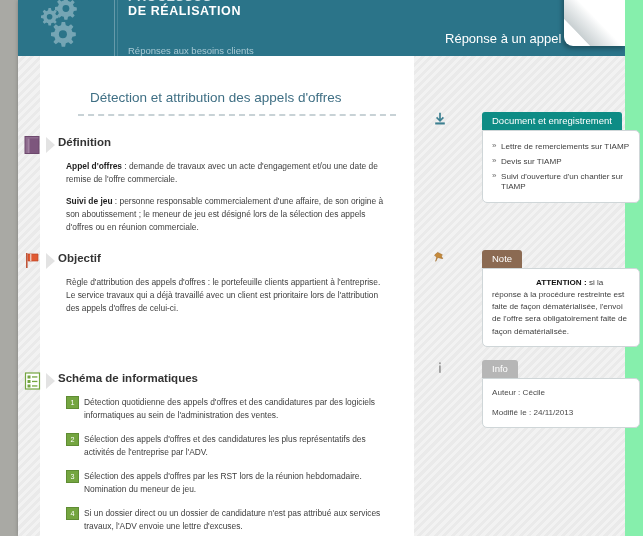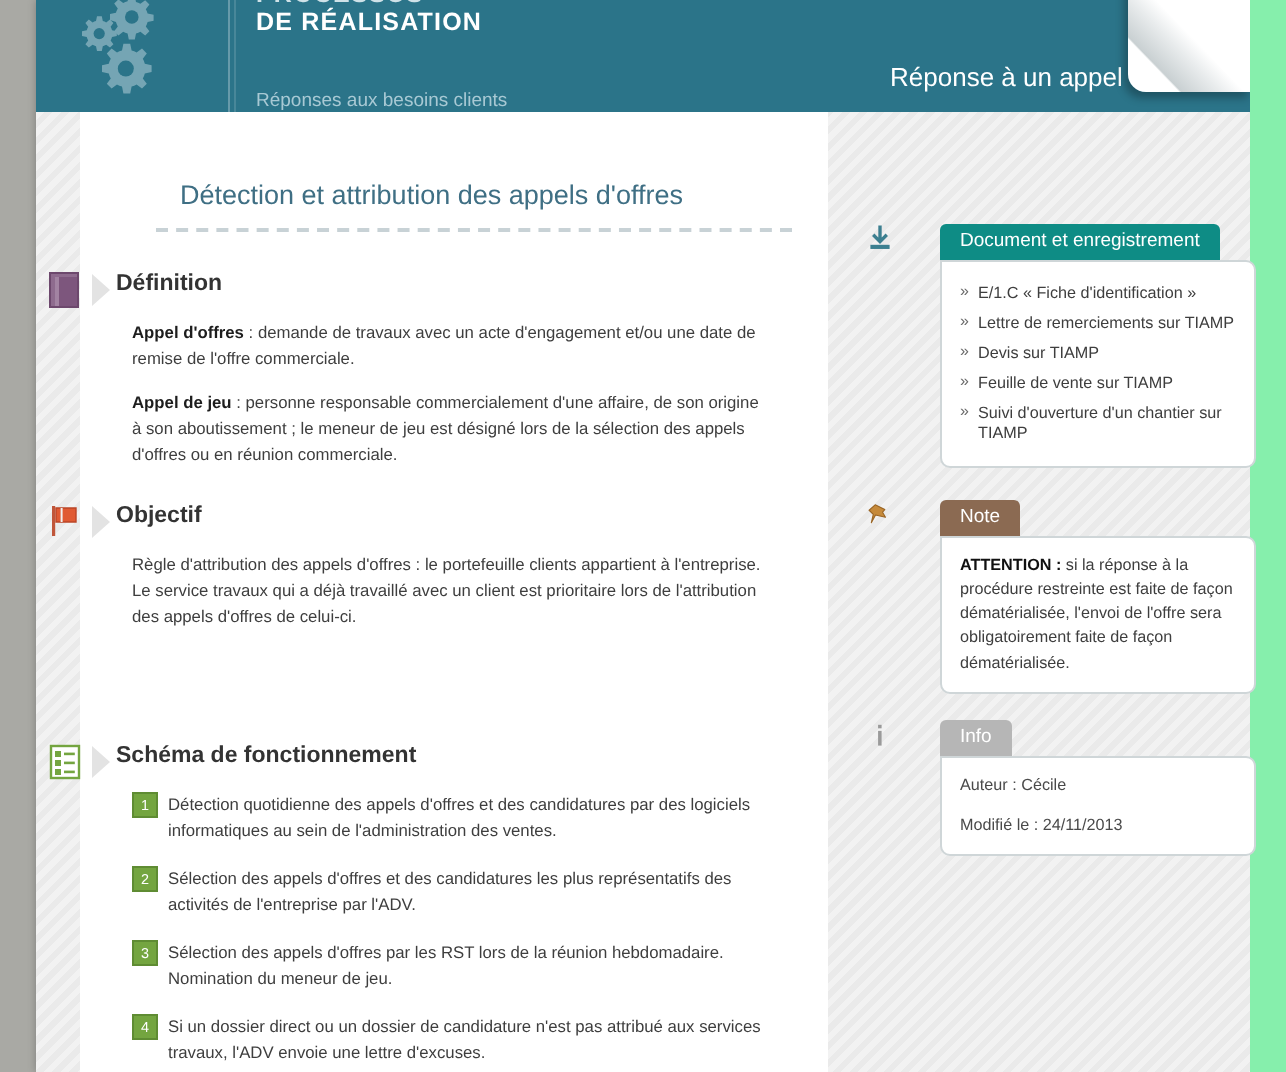--- a/index.html
+++ b/index.html
@@ -92,41 +92,41 @@
   .steps{position:absolute;left:48px;top:26px;width:322px;}
   .step{position:relative;min-height:14px;margin-bottom:11px;padding-left:18px;}
   .step-n{
     position:absolute;left:0;top:0;width:11px;height:11px;
     background:#74a540;color:#ffffff;font-size:7.2px;line-height:11px;
     text-align:center;border:1px solid #5f8c33;
   }
   .step-t{color:#3e3e3e;font-size:8.4px;line-height:1.55;display:block;}
   
   .side{position:absolute;left:406px;top:0;width:190px;}
-  .panel{position:absolute;left:18px;width:158px;padding-left:28px;}
+  .panel{position:absolute;left:30px;width:158px;padding-left:28px;}
   .panel-tab{
     height:18px;line-height:18px;padding:0 10px;display:inline-block;
     color:#ffffff;font-size:9.5px;border-radius:3px 3px 0 0;
   }
   .panel-box{
     border:1px solid #cfd6d8;border-radius:0 5px 5px 5px;
     background:#ffffff;padding:8px 9px;
   }
   .tab-doc{background:#0e8c85;}
   .tab-note{background:#8b6a52;}
   .tab-info{background:#b6b6b6;}
   .doc-list{list-style:none;margin:0;padding:0;}
   .doc-list li{
     color:#3e3e3e;font-size:8.1px;line-height:1.25;padding:2.5px 0 2.5px 9px;position:relative;
   }
   .doc-list li:before{
     content:"\00BB";position:absolute;left:0;top:2px;color:#6a6a6a;font-size:8px;
   }
   .note-txt{color:#3e3e3e;font-size:8.1px;line-height:1.5;}
-  .note-txt b{color:#111111;}
+  .note-txt b{color:#111111;margin-left:44px;}
   .info-txt{color:#4a4a4a;font-size:8.1px;line-height:1.5;}
   .info-txt .gap{display:block;height:8px;}
   .side-ico{
     position:absolute;left:6px;width:20px;height:20px;text-align:center;
   }
 </style>
 </head>
 <body>
 
 <div class="page">
@@ -162,21 +162,21 @@
       <svg class="sec-ico" viewBox="0 0 22 22">
         <rect x="3" y="2.5" width="14" height="17" fill="#8e6b8e"></rect>
         <rect x="5.5" y="4.5" width="11.5" height="15" fill="#7d567d"></rect>
         <rect x="5.5" y="4.5" width="2" height="15" fill="#a283a2"></rect>
         <rect x="3" y="2.5" width="14" height="17" fill="none" stroke="#6d486d" stroke-width="1"></rect>
       </svg>
       <div class="sec-arrow"></div>
       <div class="sec-h">Définition</div>
       <div class="sec-body">
         <p><b>Appel d'offres</b><span> : demande de travaux avec un acte d'engagement et/ou une date de remise de l'offre commerciale.</span></p>
-        <p><b>Appel de jeu</b><span> : personne responsable commercialement d'une affaire, de son origine à son aboutissement ; le meneur de jeu est désigné lors de la sélection des appels d'offres ou en réunion commerciale.</span></p>
+        <p><b>Suivi de jeu</b><span> : personne responsable commercialement d'une affaire, de son origine à son aboutissement ; le meneur de jeu est désigné lors de la sélection des appels d'offres ou en réunion commerciale.</span></p>
       </div>
     </div>
 
     <div class="sec" style="top:194px;width:374px;">
       <svg class="sec-ico" viewBox="0 0 22 22">
         <rect x="4" y="3" width="1.6" height="15" fill="#c0563a"></rect>
         <path d="M6 4 h10 v7 h-10 z" fill="#e05a33"></path>
         <path d="M6 4 h10 v7 h-10 z" fill="none" stroke="#bb4527" stroke-width=".7"></path>
         <rect x="8.3" y="4" width="1" height="7" fill="#f0f0f0"></rect>
       </svg>
@@ -191,21 +191,21 @@
       <svg class="sec-ico" viewBox="0 0 22 22">
         <rect x="3.5" y="3" width="14" height="16" fill="#ffffff" stroke="#74a540" stroke-width="1.2"></rect>
         <rect x="5.5" y="5.5" width="3" height="3" fill="#74a540"></rect>
         <rect x="5.5" y="10" width="3" height="3" fill="#74a540"></rect>
         <rect x="5.5" y="14.5" width="3" height="3" fill="#74a540"></rect>
         <rect x="10" y="6.3" width="5.4" height="1.3" fill="#74a540"></rect>
         <rect x="10" y="10.8" width="5.4" height="1.3" fill="#74a540"></rect>
         <rect x="10" y="15.3" width="5.4" height="1.3" fill="#74a540"></rect>
       </svg>
       <div class="sec-arrow"></div>
-      <div class="sec-h">Schéma de fonctionnement</div>
+      <div class="sec-h">Schéma de informatiques</div>
 
       <div class="steps">
         <div class="step">
           <span class="step-n">1</span>
           <span class="step-t">Détection quotidienne des appels d'offres et des candidatures par des logiciels informatiques au sein de l'administration des ventes.</span>
         </div>
         <div class="step">
           <span class="step-n">2</span>
           <span class="step-t">Sélection des appels d'offres et des candidatures les plus représentatifs des activités de l'entreprise par l'ADV.</span>
         </div>
@@ -226,24 +226,22 @@
       <div class="side-ico" style="top:56px;">
         <svg viewBox="0 0 20 20" width="16" height="16">
           <path d="M10 2 v7 M6.5 7.5 L10 11 L13.5 7.5" stroke="#3c7f90" stroke-width="2.1" fill="none" stroke-linecap="square"></path>
           <rect x="4" y="13" width="12" height="2.6" fill="#3c7f90"></rect>
         </svg>
       </div>
       <div class="panel" style="top:54px;">
         <span class="panel-tab tab-doc">Document  et enregistrement</span>
         <div class="panel-box">
           <ul class="doc-list">
-            <li>E/1.C « Fiche d'identification »</li>
             <li>Lettre de remerciements sur TIAMP</li>
             <li>Devis sur TIAMP</li>
-            <li>Feuille de vente sur TIAMP</li>
             <li>Suivi d'ouverture d'un chantier sur TIAMP</li>
           </ul>
         </div>
       </div>
 
       <div class="side-ico" style="top:194px;">
         <svg viewBox="0 0 20 20" width="16" height="16">
           <path d="M7 3 l6 3 -1.4 1.6 1.8 3.2 -6.2 -1.4 -2.6 4.8 1.2 -5.2 -2.6 -2.6 z" fill="#c68a3a" stroke="#9a6524" stroke-width=".7" stroke-linejoin="round"></path>
         </svg>
       </div>

